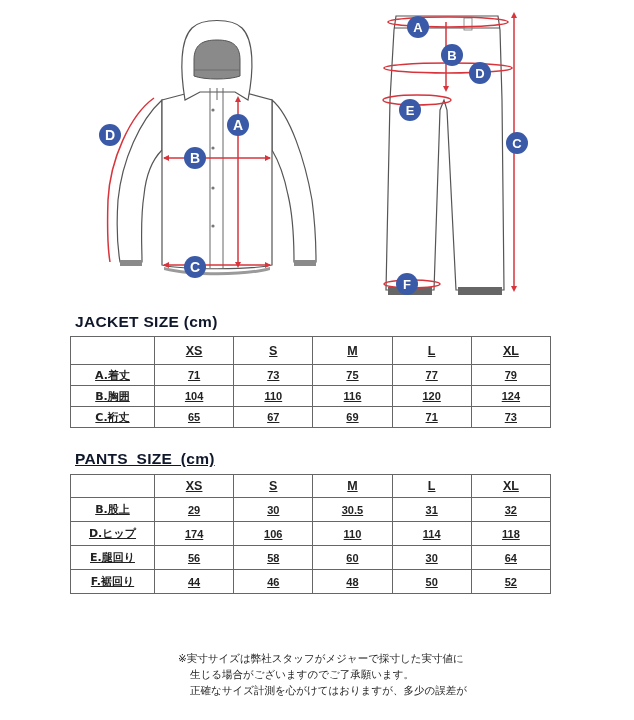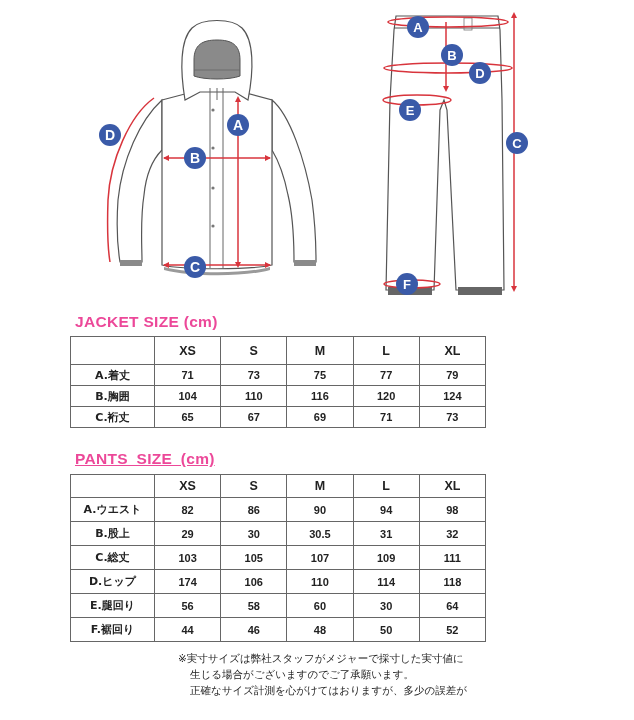--- a/index.html
+++ b/index.html
@@ -1,23 +1,23 @@
 <!DOCTYPE html>
 <html><head>
 <meta charset="utf-8">
 <style>
   html, body { margin:0; padding:0; background:#ffffff; }
   body { width:634px; height:720px; position:relative; overflow:hidden; font-family:"Liberation Sans","DejaVu Sans",sans-serif; color:#222; }
   .diagram { position:absolute; top:0; }
   #jacket-diagram { left:80px; width:260px; height:300px; }
   #pants-diagram { left:360px; width:200px; height:305px; }
-  .section-title { position:absolute; left:75px; font-size:15.5px; font-weight:bold; letter-spacing:0.3px; color:#ec4899; font-family:"Liberation Sans",sans-serif; }
+  .section-title { position:absolute; left:75px; font-size:15.5px; font-weight:bold; letter-spacing:0.3px; color:#0f172a; font-family:"Liberation Sans",sans-serif; }
   #jacket-title { top:313px; }
   #pants-title { top:450px; word-spacing:4px;text-decoration:underline; }
-  table.size-table { position:absolute; left:70px; width:416px; border-collapse:collapse; table-layout:fixed; }
+  table.size-table { position:absolute; left:70px; width:481px; border-collapse:collapse; table-layout:fixed;text-decoration:underline; }
   table.size-table td, table.size-table th { border:1.5px solid #666; text-align:center; font-size:11px; font-weight:bold; color:#222; padding:0; }
   table.size-table th { font-size:12.5px; }
   table.size-table col.c0 { width:84px; }
   #jacket-table { top:336px; }
   #jacket-table thead tr { height:28px; }
   #jacket-table tbody tr { height:21px; }
   #pants-table { top:474px; }
   #pants-table thead tr { height:23px; }
   #pants-table tbody tr { height:24px; }
   .row-label { font-family:"DejaVu Sans",sans-serif; font-size:11px !important; }
@@ -197,44 +197,28 @@
       <th></th>
       <th>XS</th>
       <th>S</th>
       <th>M</th>
       <th>L</th>
       <th>XL</th>
     </tr>
   </thead>
   <tbody>
     <tr>
-      <td class="row-label">A.ウエスト</td>
-      <td>82</td>
-      <td>86</td>
-      <td>90</td>
-      <td>94</td>
-      <td>98</td>
-    </tr>
-    <tr>
       <td class="row-label">B.股上</td>
       <td>29</td>
       <td>30</td>
       <td>30.5</td>
       <td>31</td>
       <td>32</td>
     </tr>
     <tr>
-      <td class="row-label">C.総丈</td>
-      <td>103</td>
-      <td>105</td>
-      <td>107</td>
-      <td>109</td>
-      <td>111</td>
-    </tr>
-    <tr>
       <td class="row-label">D.ヒップ</td>
       <td>174</td>
       <td>106</td>
       <td>110</td>
       <td>114</td>
       <td>118</td>
     </tr>
     <tr>
       <td class="row-label">E.腿回り</td>
       <td>56</td>

